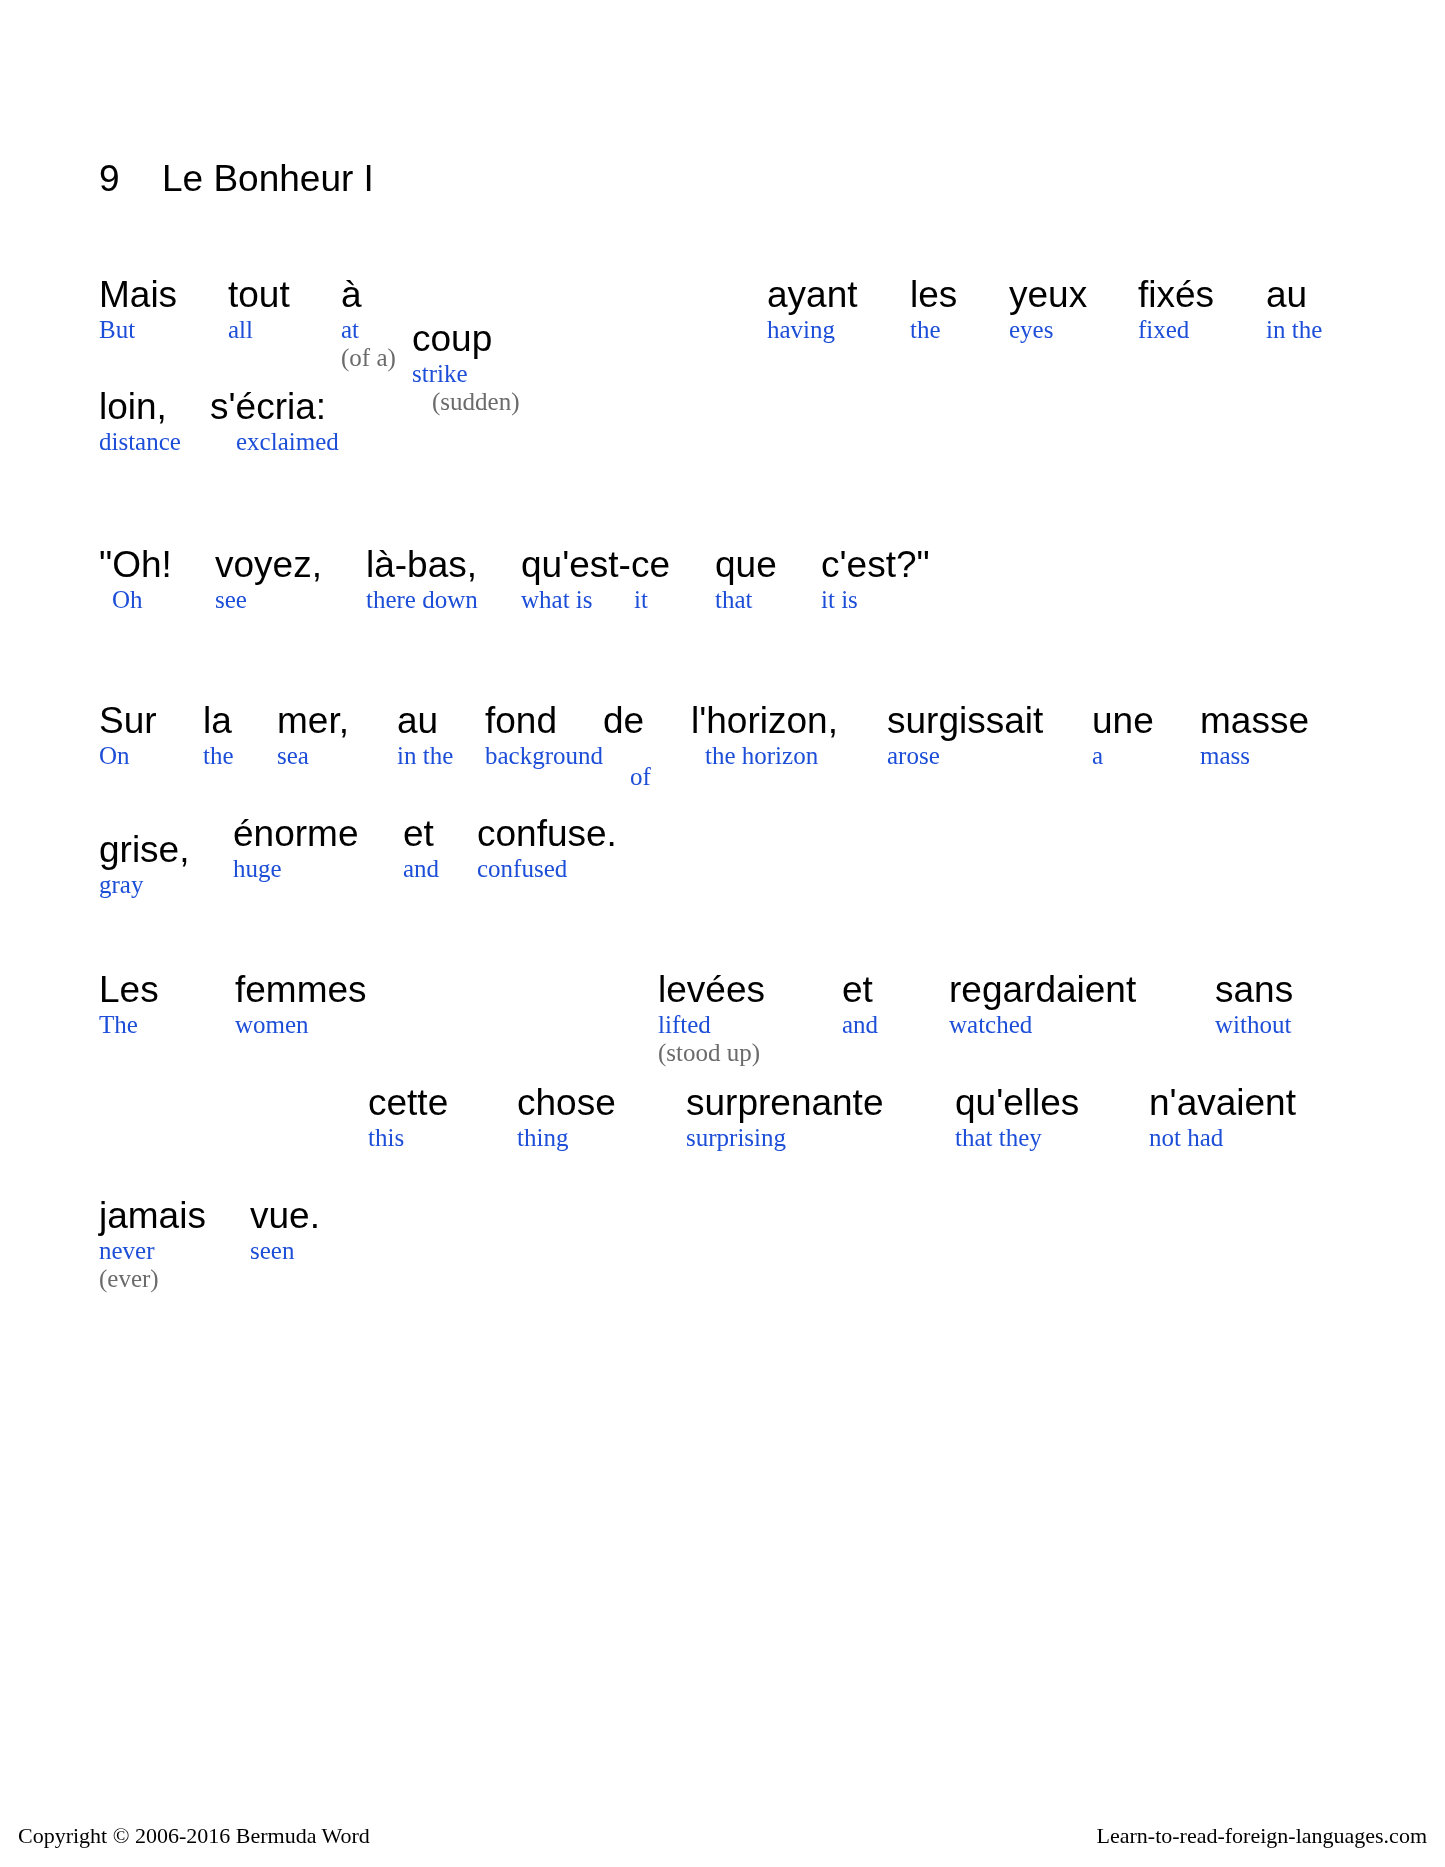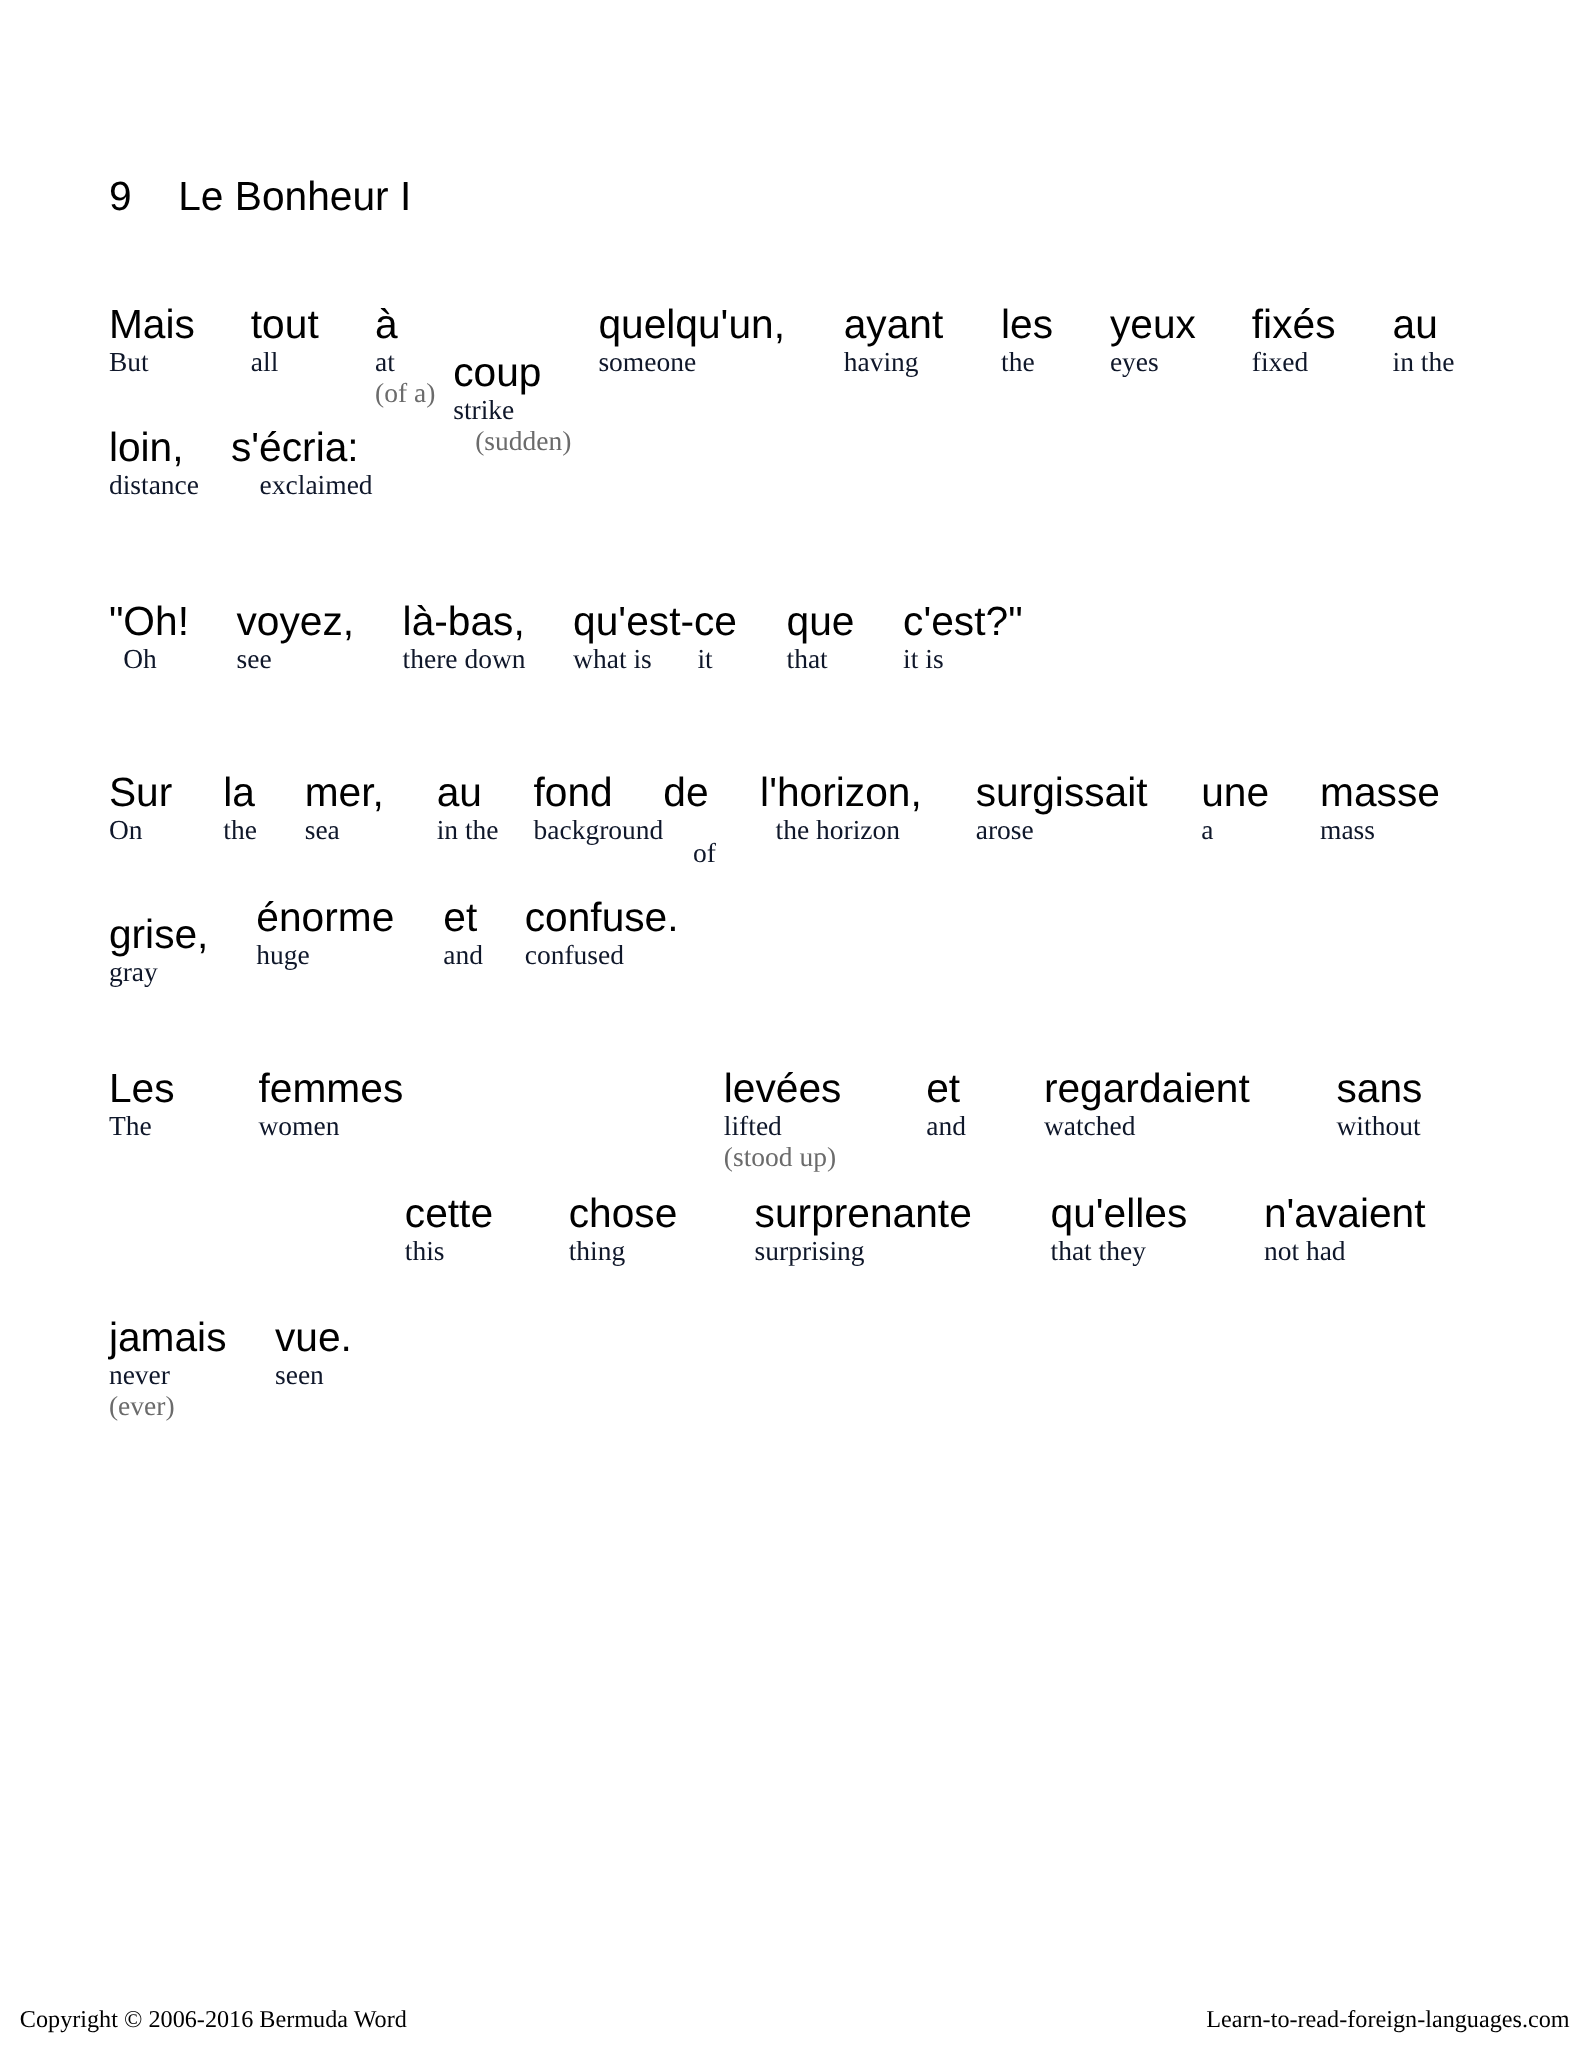--- a/index.html
+++ b/index.html
@@ -5,21 +5,21 @@
   html, body { margin: 0; padding: 0; background: #ffffff; }
   body { width: 1445px; height: 1867px; position: relative; overflow: hidden; }
   .title { position: absolute; top: 158px; left: 0; height: 44px; width: 1445px;
            font-family: "Liberation Sans", sans-serif; font-size: 37px; color: #000; }
   .title span { position: absolute; top: 0; white-space: nowrap; }
   .row { position: absolute; left: 0; width: 1445px; height: 110px; }
   .word { position: absolute; top: 0; white-space: nowrap; }
   .fr { display: block; font-family: "Liberation Sans", sans-serif; font-size: 37px;
         line-height: 42px; color: #000; }
   .en { display: block; font-family: "Liberation Serif", serif; font-size: 25px;
-        line-height: 28px; color: #0f172a; margin-top: 0px; white-space: nowrap; }
+        line-height: 28px; color: #1d4ed8; margin-top: 0px; white-space: nowrap; }
   .en2 { display: block; font-family: "Liberation Serif", serif; font-size: 25px;
          line-height: 28px; color: #6b6b6b; white-space: nowrap; }
   .footer { position: absolute; top: 1823px; font-family: "Liberation Serif", serif;
             font-size: 22px; color: #000; white-space: nowrap; }
 </style>
 </head>
 <body>
 
 <div class="title">
   <span style="left:99px">9</span>
@@ -39,24 +39,20 @@
       <div class="word" style="left: 341px;">
         <span class="fr">à</span>
         <span class="en">at</span>
         <span class="en2">(of a)</span>
       </div>
       <div class="word" style="left: 412px; margin-top: 44px;">
         <span class="fr">coup</span>
         <span class="en">strike</span>
         <span class="en2" style="margin-left: 20px;">(sudden)</span>
       </div>
-      <div class="word" style="left: 544px;">
-        <span class="fr">quelqu'un,</span>
-        <span class="en">someone</span>
-      </div>
       <div class="word" style="left: 767px;">
         <span class="fr">ayant</span>
         <span class="en">having</span>
       </div>
       <div class="word" style="left: 910px;">
         <span class="fr">les</span>
         <span class="en">the</span>
       </div>
       <div class="word" style="left: 1009px;">
         <span class="fr">yeux</span>

